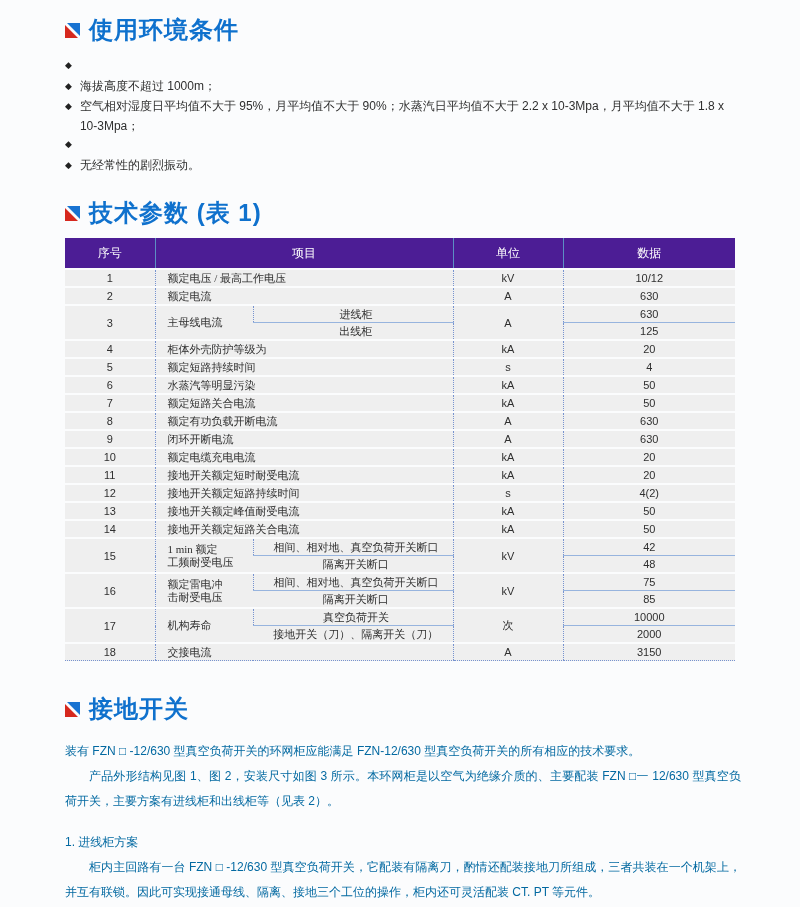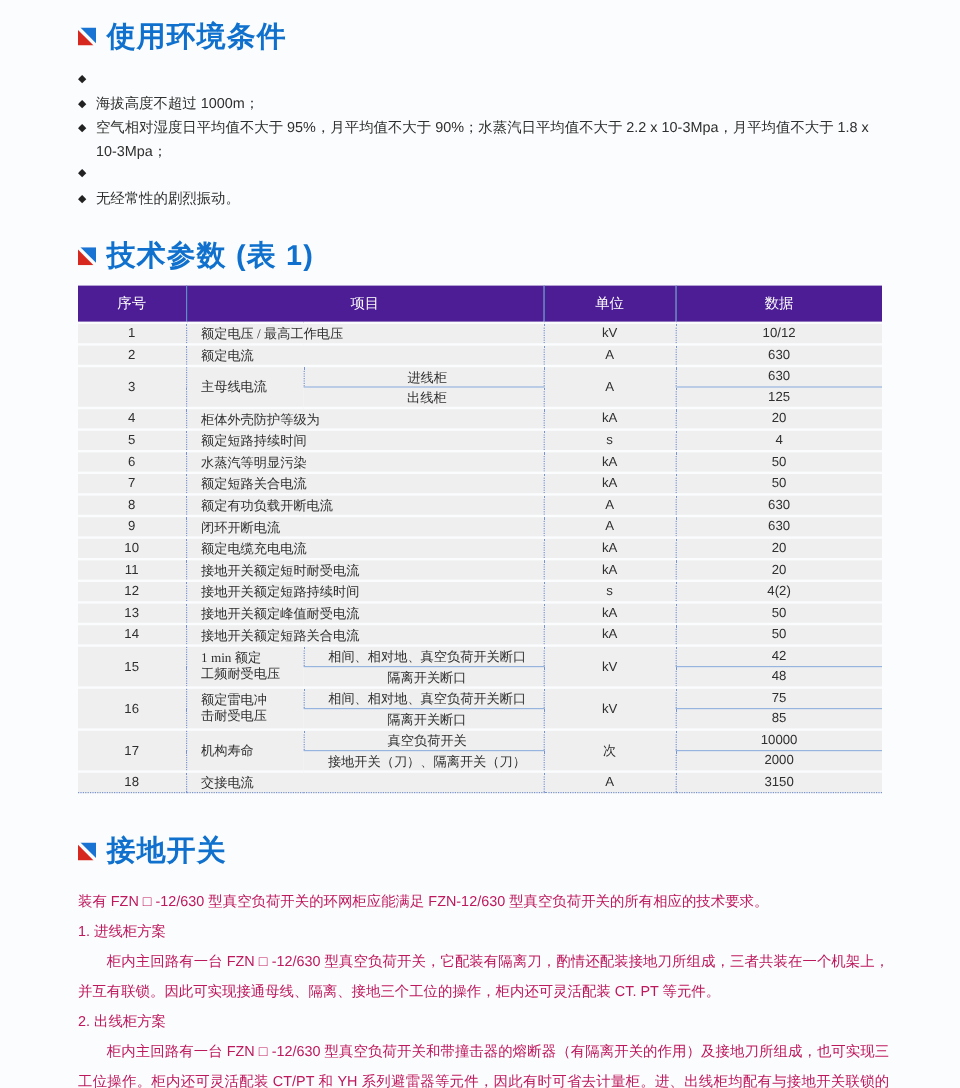--- a/index.html
+++ b/index.html
@@ -53,25 +53,25 @@
   table.params td.item{ text-align:left;padding-left:12px;font-family:Liberation Serif, serif; }
   table.params td.sub-item{ text-align:center;padding-left:10px; }
   table.params td.multiline{ white-space:pre-line;line-height:13px; }
   table.params tr.sub-first td.divided{ border-bottom:1px solid #97b4de; }
   table.params tr.sub-second td{ border-top:none; }
 
   
   .req-section{margin-top:32px;}
   .req-body{margin-top:14px;width:676px;}
   .req-body p{
-    margin:0;font-size:12px;line-height:25px;color:#be185d;
+    margin:0;font-size:12px;line-height:25px;color:#0369a1;
     text-align:justify;
   }
   .req-body p.indent{text-indent:2em;}
-  .req-body p.list-head{margin-top:0;}
+  .req-body p.list-head{margin-top:16px;}
 </style>
 </head>
 <body>
 
 <div class="page">
 
   <div class="env-section">
     <h2 class="section-title">
       <svg class="title-icon" viewBox="0 0 15 15">
         <polygon points="2,0 15,0 15,13" fill="#1873d2"></polygon>
@@ -264,20 +264,21 @@
   <div class="req-section">
     <h2 class="section-title">
       <svg class="title-icon" viewBox="0 0 15 15">
         <polygon points="2,0 15,0 15,13" fill="#1873d2"></polygon>
         <polygon points="0,2 13,15 0,15" fill="#d6281e"></polygon>
       </svg>
       <span class="title-text">接地开关</span>
     </h2>
     <div class="req-body">
       <p>装有 FZN □ -12/630 型真空负荷开关的环网柜应能满足 FZN-12/630 型真空负荷开关的所有相应的技术要求。</p>
+      <p class="indent">产品外形结构见图 1、图 2，安装尺寸如图 3 所示。本环网柜是以空气为绝缘介质的、主要配装 FZN □一 12/630 型真空负荷开关，主要方案有进线柜和出线柜等（见表 2）。</p>
       <p class="list-head">1.  进线柜方案</p>
       <p class="indent">柜内主回路有一台 FZN □ -12/630 型真空负荷开关，它配装有隔离刀，酌情还配装接地刀所组成，三者共装在一个机架上，并互有联锁。因此可实现接通母线、隔离、接地三个工位的操作，柜内还可灵活配装 CT. PT 等元件。</p>
       <p class="list-head">2.  出线柜方案</p>
       <p class="indent">柜内主回路有一台 FZN □ -12/630 型真空负荷开关和带撞击器的熔断器（有隔离开关的作用）及接地刀所组成，也可实现三工位操作。柜内还可灵活配装 CT/PT 和 YH 系列避雷器等元件，因此有时可省去计量柜。进、出线柜均配有与接地开关联锁的绝缘防护隔板，柜内各开关与隔板及柜门间采用机械联锁，并达到“五防”要求，柜体外壳防护等级为 IP3X。</p>
     </div>
   </div>
 
 </div>
 
 </body></html>

